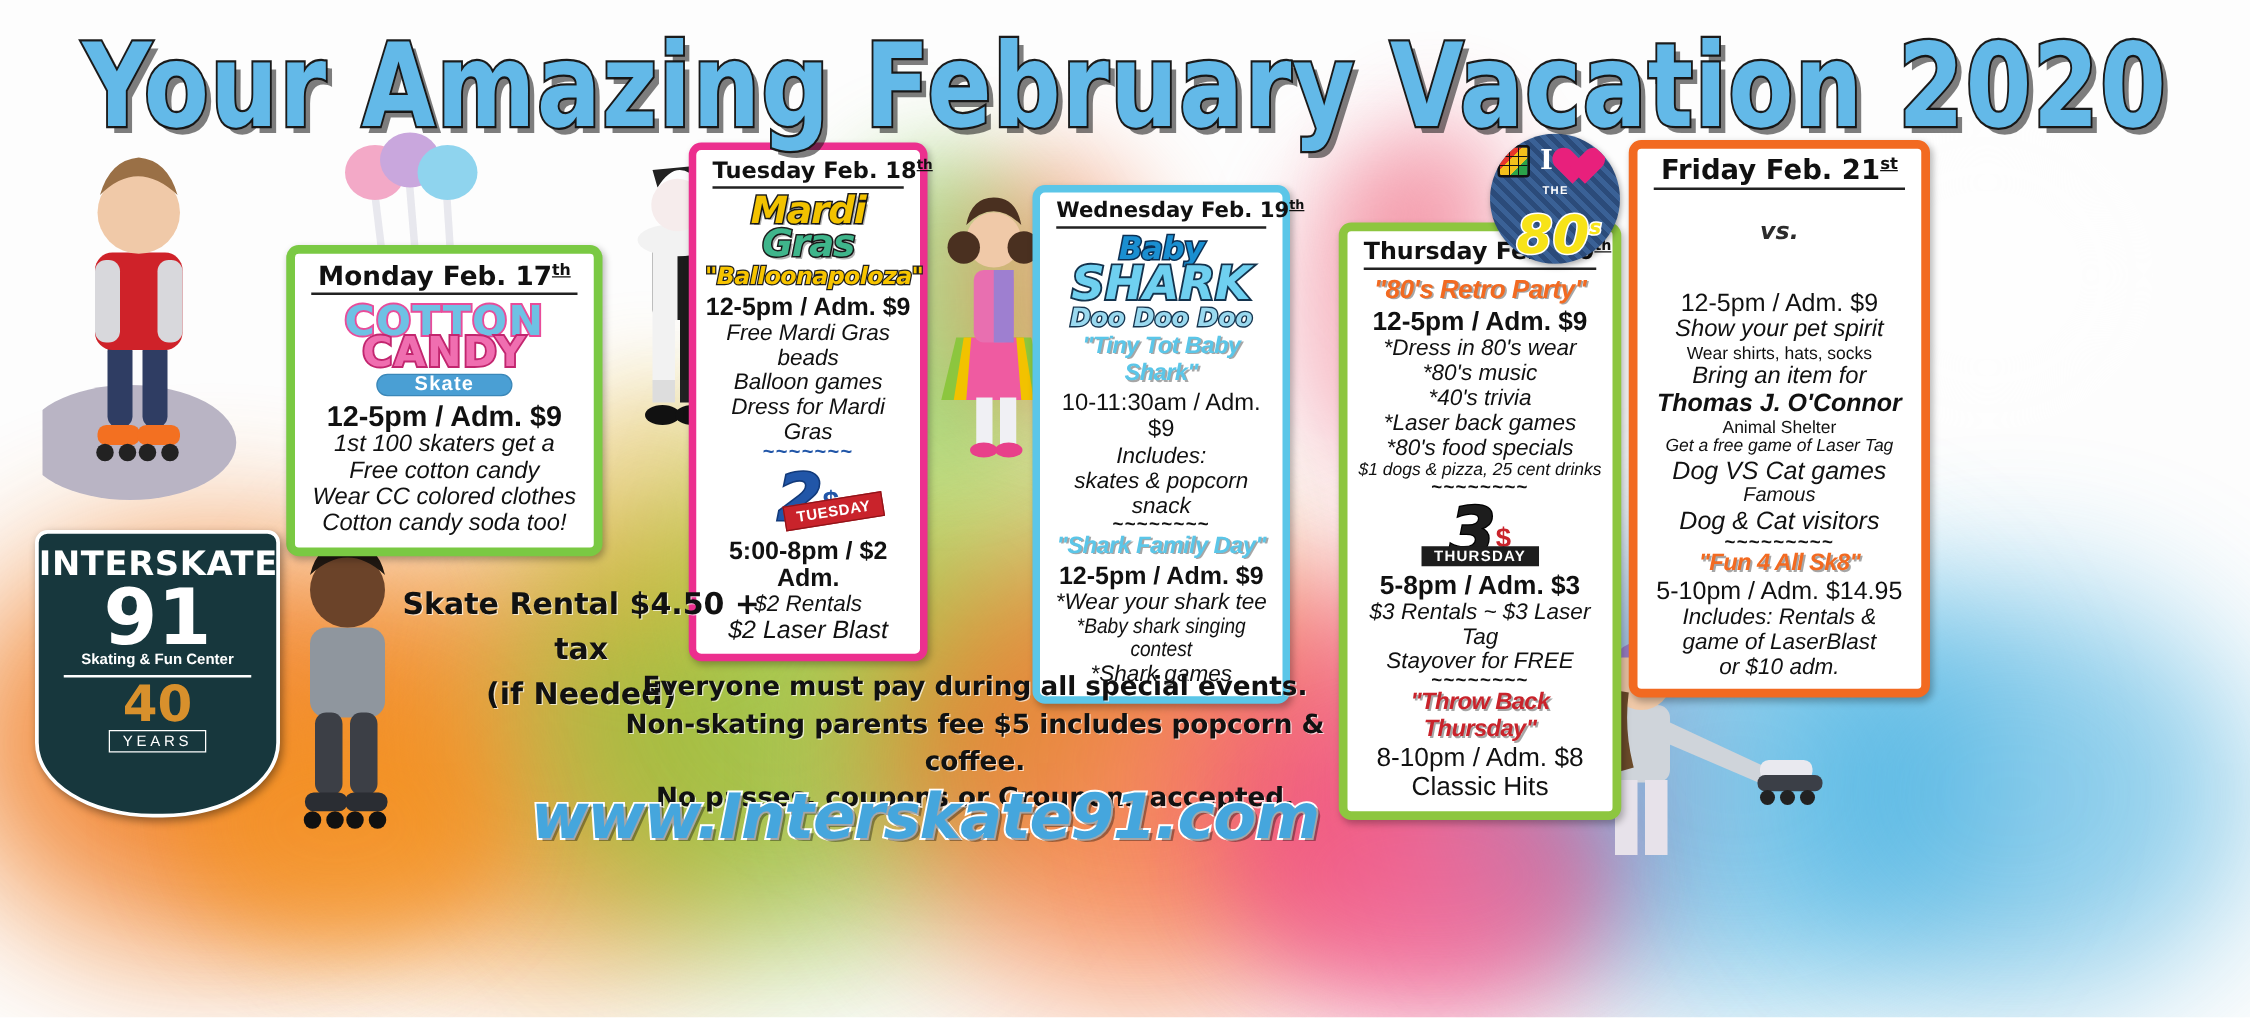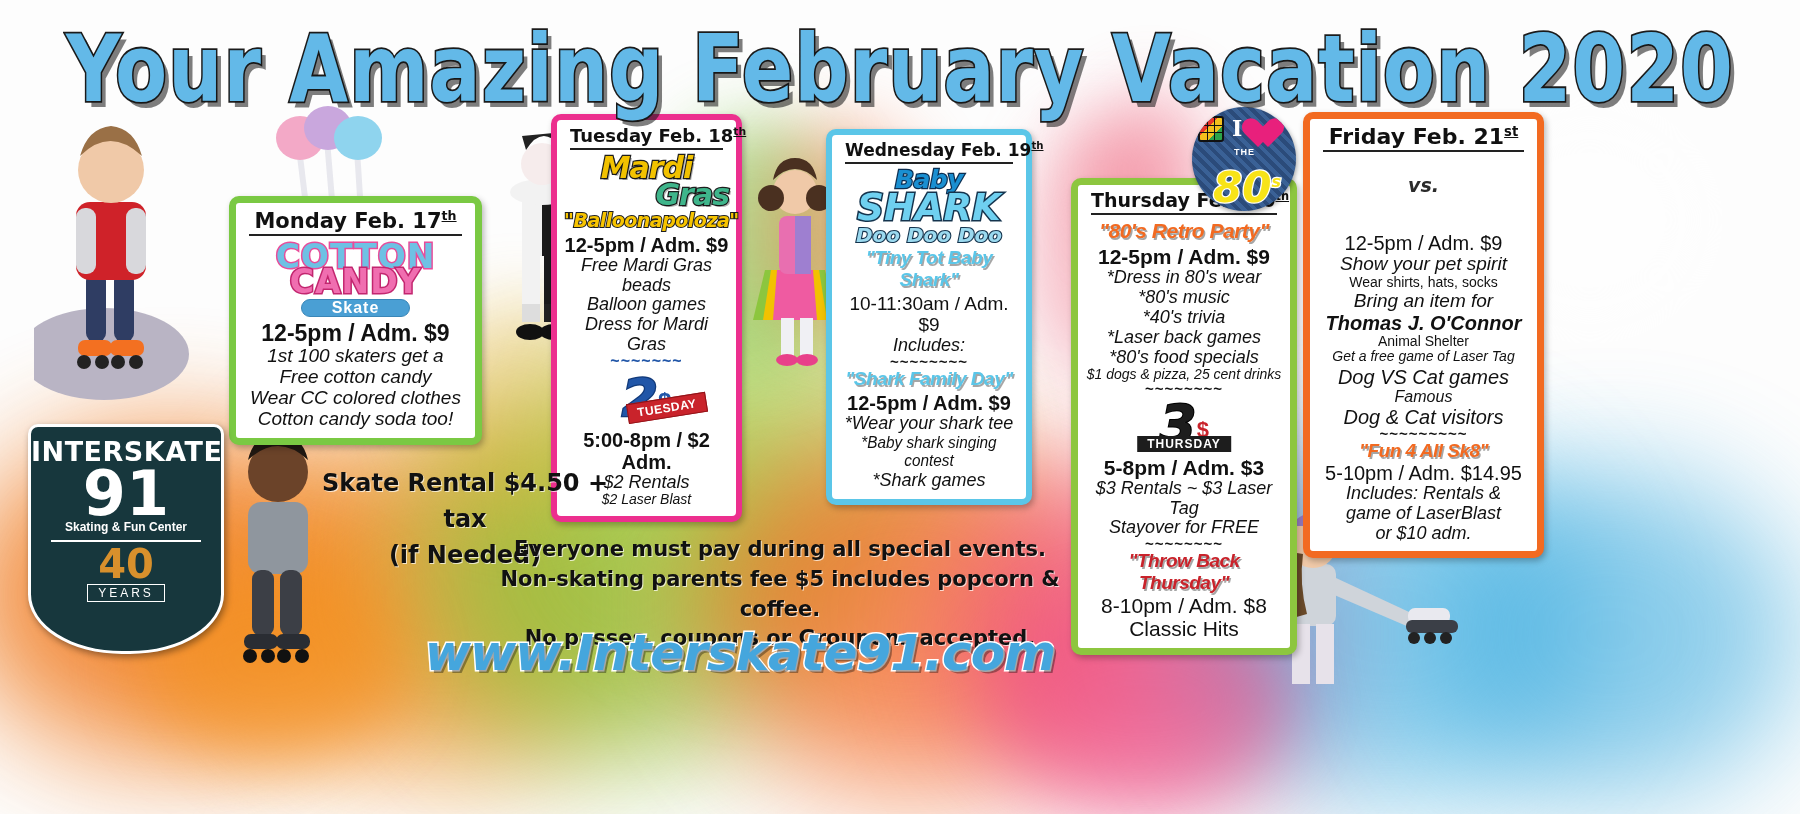--- a/index.html
+++ b/index.html
@@ -109,41 +109,41 @@
   
   #panel-tue { left: 551px; top: 114px; width: 191px; border-color: #ec2f8e; border-width: 6px; }
   #panel-tue .day-head { font-size: 18px; }
   .mardi-word {
     font-family: "DejaVu Sans", sans-serif; font-weight: bold; font-size: 30px;
     font-style: italic; letter-spacing: -1px; line-height: 0.9; display: block;
     -webkit-text-stroke: 2.4px #1e1e1e; paint-order: stroke fill;
     text-shadow: 2px 2px 0 rgba(0,0,0,0.3);
   }
   .mardi-1 { color: #f2c200; }
-  .mardi-2 { color: #3fb58b; text-align: right; }
+  .mardi-2 { color: #3fb58b; }
   .balloon-word {
     font-family: "DejaVu Sans", sans-serif; font-weight: bold; font-style: italic;
     font-size: 19px; color: #f7c400; -webkit-text-stroke: 2px #1e1e1e;
     paint-order: stroke fill; display: block; margin-top: 1px; letter-spacing: -0.5px;
   }
   .twos-logo { margin: 4px 0 2px 0; position: relative; height: 54px; }
   .twos-2 {
     font-family: "DejaVu Sans", sans-serif; font-weight: bold; font-size: 52px;
     color: #2156a8; -webkit-text-stroke: 2.5px #123a7a; paint-order: stroke fill;
     line-height: 1; display: inline-block; font-style: italic;
   }
   .twos-dollar { font-size: 24px; color: #2156a8; font-weight: bold; vertical-align: super; }
   .twos-ribbon {
     position: absolute; right: 22px; top: 26px; background: #c9232b; color: #fff;
     font-weight: bold; font-size: 12px; padding: 2px 9px; transform: rotate(-9deg);
     letter-spacing: 0.5px; border: 1px solid #8f1419;
   }
 
   
-  #panel-wed { left: 826px; top: 129px; width: 206px; border-color: #5bc6e8; border-width: 6px; }
+  #panel-wed { left: 826px; top: 148px; width: 206px; border-color: #5bc6e8; border-width: 6px; }
   #panel-wed .day-head { font-size: 17px; }
   .baby-word {
     font-family: "DejaVu Sans", sans-serif; font-weight: bold; font-style: italic;
     font-size: 25px; color: #1a8fd1; -webkit-text-stroke: 2.5px #0d2f52;
     paint-order: stroke fill; display: block; line-height: 0.95; letter-spacing: -0.5px;
   }
   .shark-word {
     font-family: "DejaVu Sans", sans-serif; font-weight: bold; font-style: italic;
     font-size: 37px; color: #6fd0f0; -webkit-text-stroke: 3px #14334d;
     paint-order: stroke fill; display: block; line-height: 0.92; letter-spacing: 0px;
@@ -453,35 +453,36 @@
     <div class="ln ital" style="font-size:18px;">Free Mardi Gras beads</div>
     <div class="ln ital" style="font-size:18px;">Balloon games</div>
     <div class="ln ital" style="font-size:18px;">Dress for Mardi Gras</div>
     <div class="tilde" style="font-size:16px; color:#2156a8;">~~~~~~~</div>
     <div class="twos-logo">
       <span class="twos-2">2</span><span class="twos-dollar">$</span>
       <span class="twos-ribbon">TUESDAY</span>
     </div>
     <div class="ln bold" style="font-size:20px; margin-top:3px;">5:00-8pm / $2 Adm.</div>
     <div class="ln ital" style="font-size:18px;">$2 Rentals</div>
-    <div class="ln ital" style="font-size:14px;">$2 Laser Blast</div>
+    <div class="ln ital" style="font-size:20px;">$2 Laser Blast</div>
   </div>
 
   <div class="panel" id="panel-wed">
     <div class="day-head">
       <span>Wednesday Feb. 19</span><sup>th</sup>
     </div>
     <div style="margin-top:2px;">
       <span class="baby-word">Baby</span>
       <span class="shark-word">SHARK</span>
       <span class="doo-word">Doo Doo Doo</span>
     </div>
     <div class="hdg-script tinytot" style="margin-top:2px;">"Tiny Tot Baby Shark"</div>
     <div class="ln" style="font-size:19px; margin-top:3px;">10-11:30am / Adm. $9</div>
     <div class="ln ital" style="font-size:18px;">Includes:</div>
+    <div class="ln ital" style="font-size:18px;">skates &amp; popcorn snack</div>
     <div class="tilde" style="font-size:15px; color:#111;">~~~~~~~~</div>
     <div class="hdg-script sharkfam">"Shark Family Day"</div>
     <div class="ln bold" style="font-size:20px; margin-top:2px;">12-5pm / Adm. $9</div>
     <div class="ln ital" style="font-size:18px;">*Wear your shark tee</div>
     <div class="ln ital cond" style="font-size:17px;">*Baby shark singing contest</div>
     <div class="ln ital" style="font-size:18px;">*Shark games</div>
   </div>
 
   <div id="eighties-badge">
     <div class="cube"></div>

